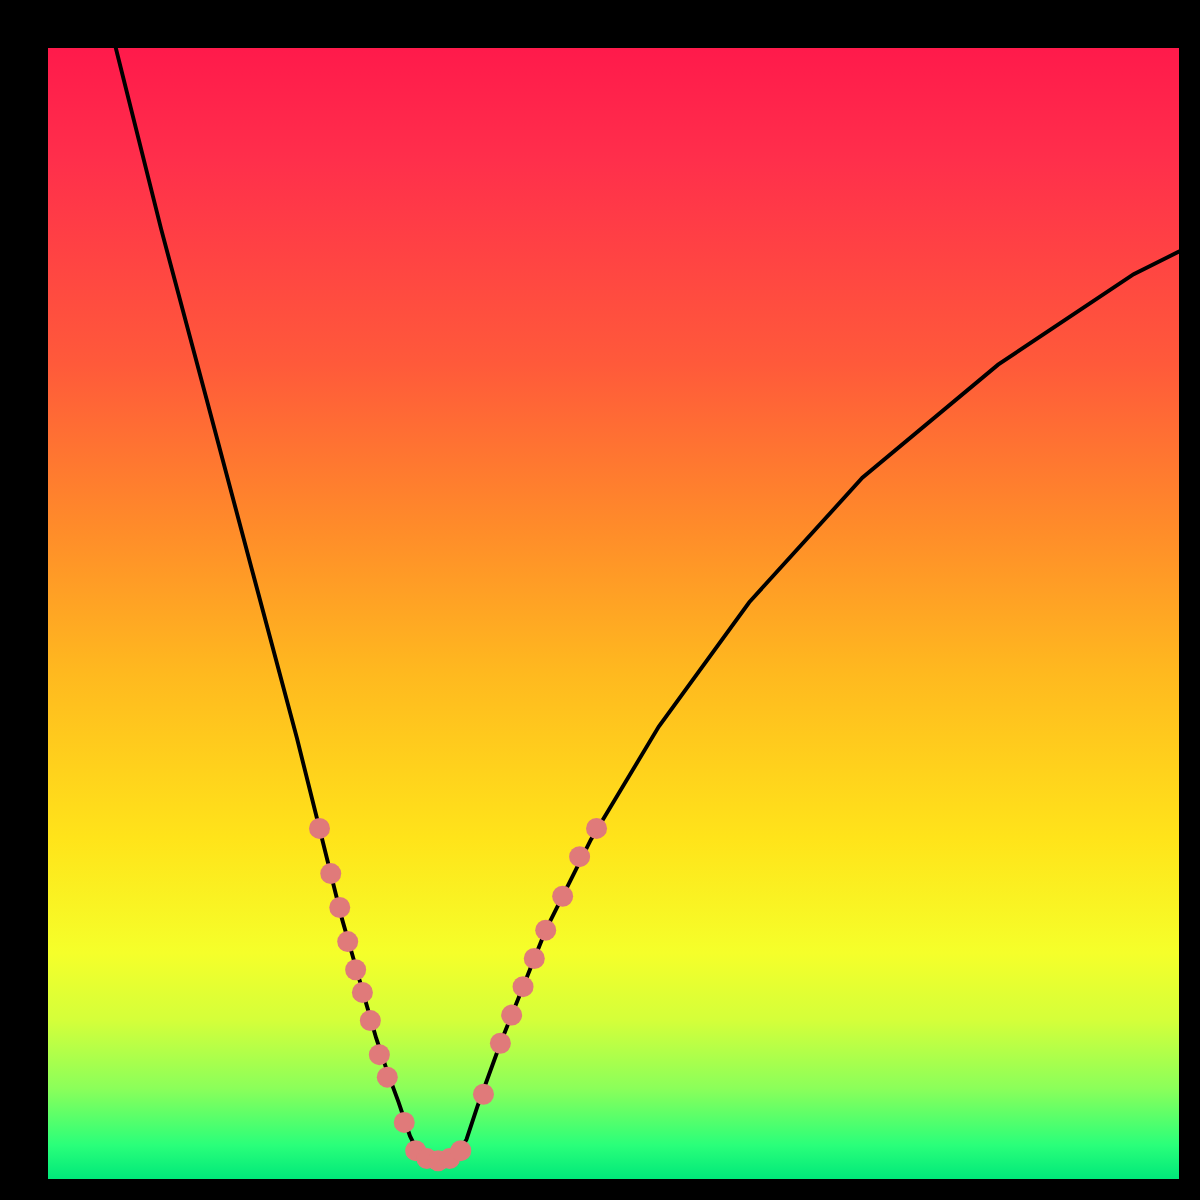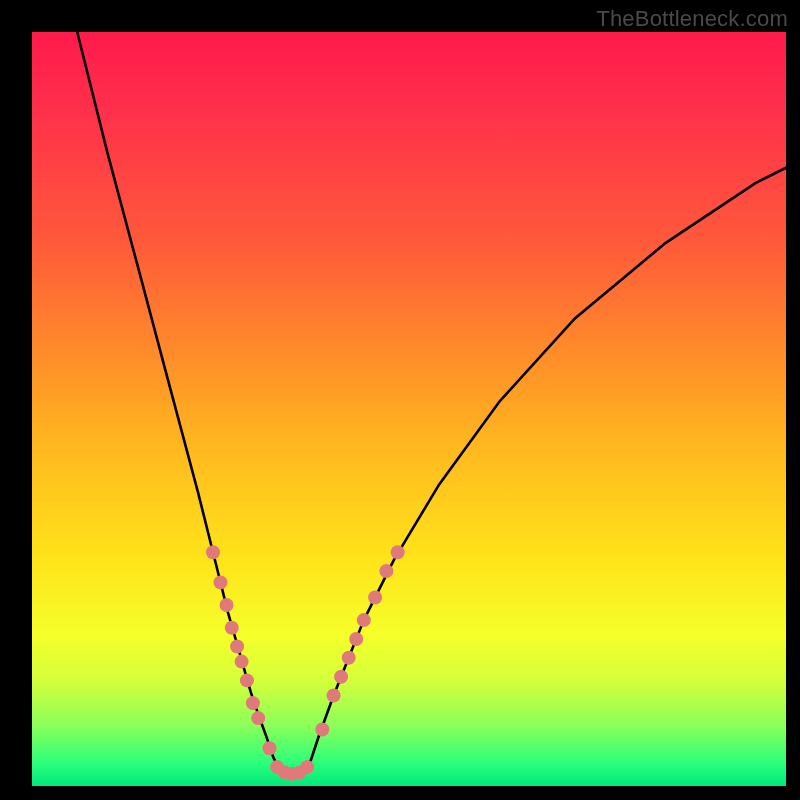--- a/index.html
+++ b/index.html
@@ -90,14 +90,13 @@
           <circle cx="309.1" cy="644.7" r="7" fill="#e07a7a"></circle>
           <circle cx="316.7" cy="625.8" r="7" fill="#e07a7a"></circle>
           <circle cx="324.2" cy="607.0" r="7" fill="#e07a7a"></circle>
           <circle cx="331.8" cy="588.1" r="7" fill="#e07a7a"></circle>
           <circle cx="343.1" cy="565.5" r="7" fill="#e07a7a"></circle>
           <circle cx="354.4" cy="539.1" r="7" fill="#e07a7a"></circle>
           <circle cx="365.7" cy="520.3" r="7" fill="#e07a7a"></circle>
         </g>
     </svg>
   </div>
-  <div class="watermark">TheBottleneck.com</div>
 </div>
 
 </body></html>

